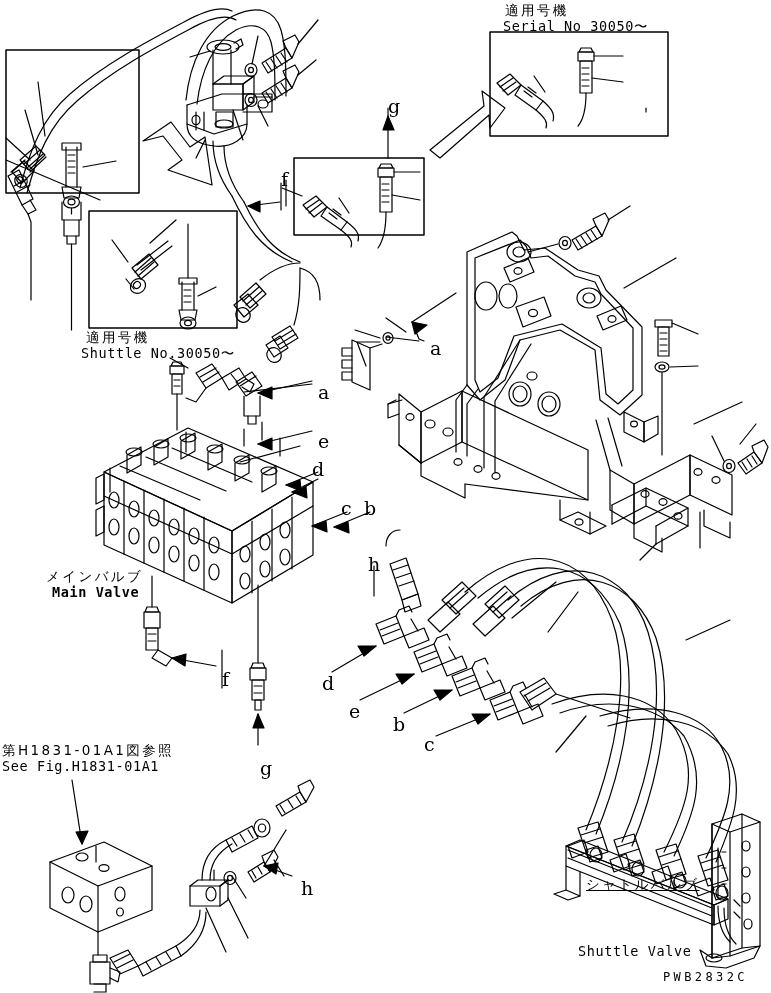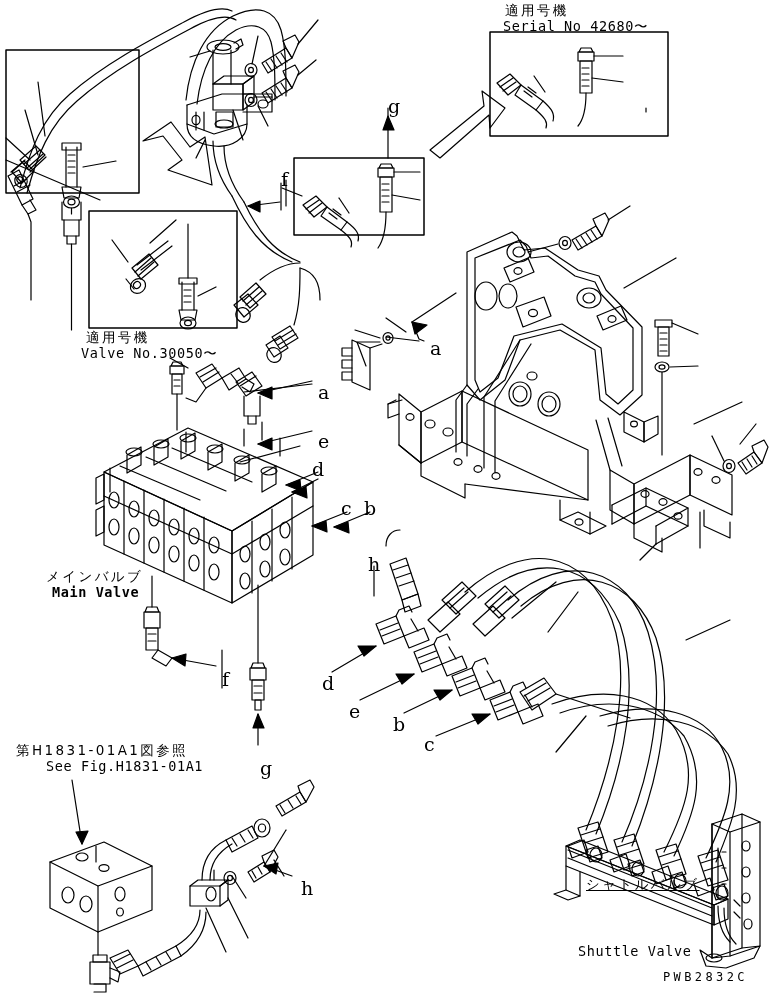--- a/index.html
+++ b/index.html
@@ -686,33 +686,33 @@
     <path d="M388 108 L388 158"></path>
     <path d="M388 116 L383 130 L394 130 Z" fill="#000"></path>
     <path d="M281 183 L281 210"></path>
     <path d="M248 206 L280 202"></path>
     <path d="M248 206 L260 201 L260 212 Z" fill="#000"></path>
   </g>
 
 </svg>
 
 <div class="lbl jp" style="left:505px;top:2px;">適用号機</div>
-<div class="lbl en" style="left:503px;top:18px;">Serial No 42680〜</div>
+<div class="lbl en" style="left:503px;top:18px;">Serial No 30050〜</div>
 
 <div class="lbl jp" style="left:86px;top:329px;">適用号機</div>
-<div class="lbl en" style="left:81px;top:345px;">Valve No.30050〜</div>
+<div class="lbl en" style="left:81px;top:345px;">Shuttle No.30050〜</div>
 
 <div class="lbl jp" style="left:46px;top:568px;">メインバルブ</div>
 <div class="lbl en" style="left:52px;top:584px;font-weight:bold;">Main Valve</div>
 
 <div class="lbl jp" style="left:586px;top:876px;text-decoration:underline;">シャトルバルブ</div>
 <div class="lbl en" style="left:578px;top:943px;text-align:center;">Shuttle Valve</div>
 
-<div class="lbl jp" style="left:16px;top:742px;">第H1831-01A1図参照</div>
-<div class="lbl en" style="left:2px;top:758px;margin-left:44px;">See Fig.H1831-01A1</div>
+<div class="lbl jp" style="left:2px;top:742px;">第H1831-01A1図参照</div>
+<div class="lbl en" style="left:2px;top:758px;">See Fig.H1831-01A1</div>
 
 <div class="lbl partno" style="left:663px;top:970px;">PWB2832C</div>
 
 <div id="callout-layer">
       <div class="lbl callout" style="left: 318px; top: 381px;">a</div>
       <div class="lbl callout" style="left: 430px; top: 337px;">a</div>
       <div class="lbl callout" style="left: 318px; top: 430px;">e</div>
       <div class="lbl callout" style="left: 312px; top: 458px;">d</div>
       <div class="lbl callout" style="left: 341px; top: 497px;">c</div>
       <div class="lbl callout" style="left: 364px; top: 497px;">b</div>

